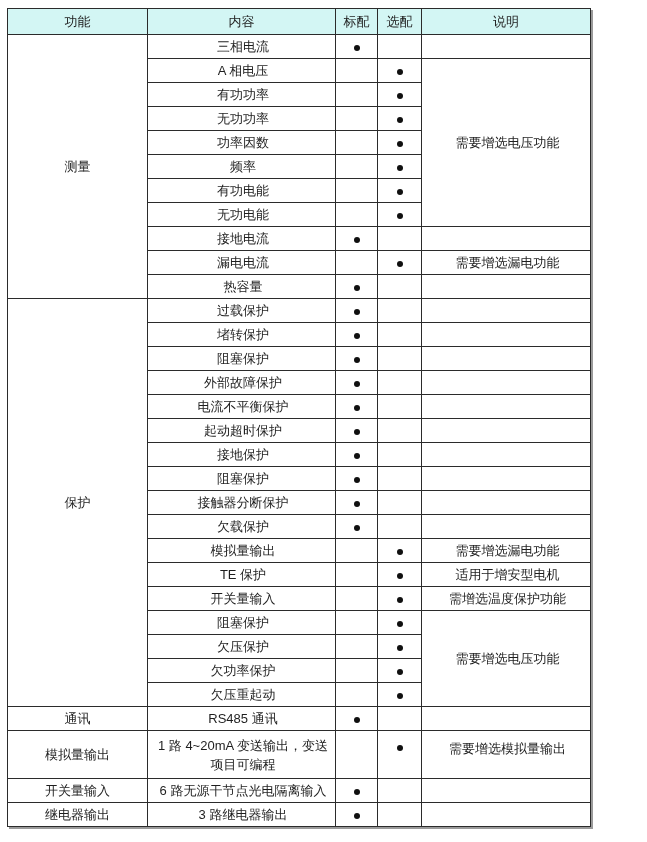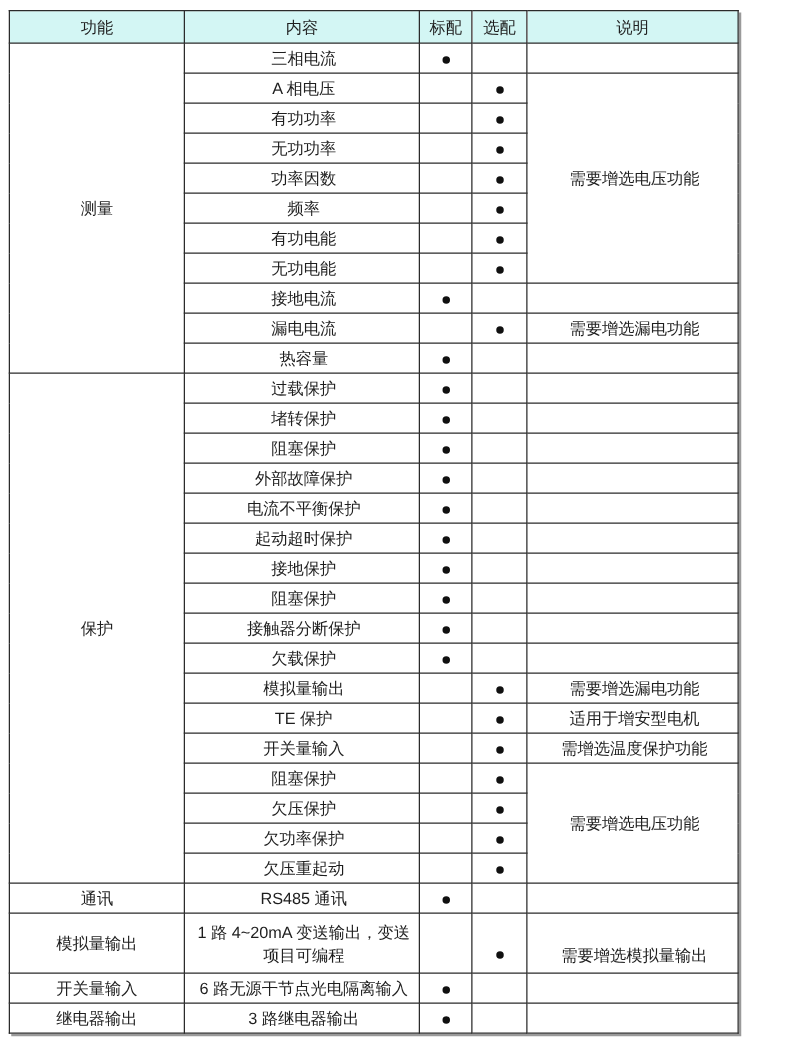--- a/index.html
+++ b/index.html
@@ -57,21 +57,21 @@
     display: inline-block;
     width: 6px;
     height: 6px;
     border-radius: 50%;
     background: #101010;
     vertical-align: middle;
   }
   tr.tall td.c-mark,
   tr.tall td.c-note {
     vertical-align: top;
-    padding-top: 24px;
+    padding-top: 8px;
   }
   tr.tall td.c-content {
     vertical-align: middle;
   }
 </style>
 </head>
 <body>
 
 <table class="spec">
   <colgroup>

